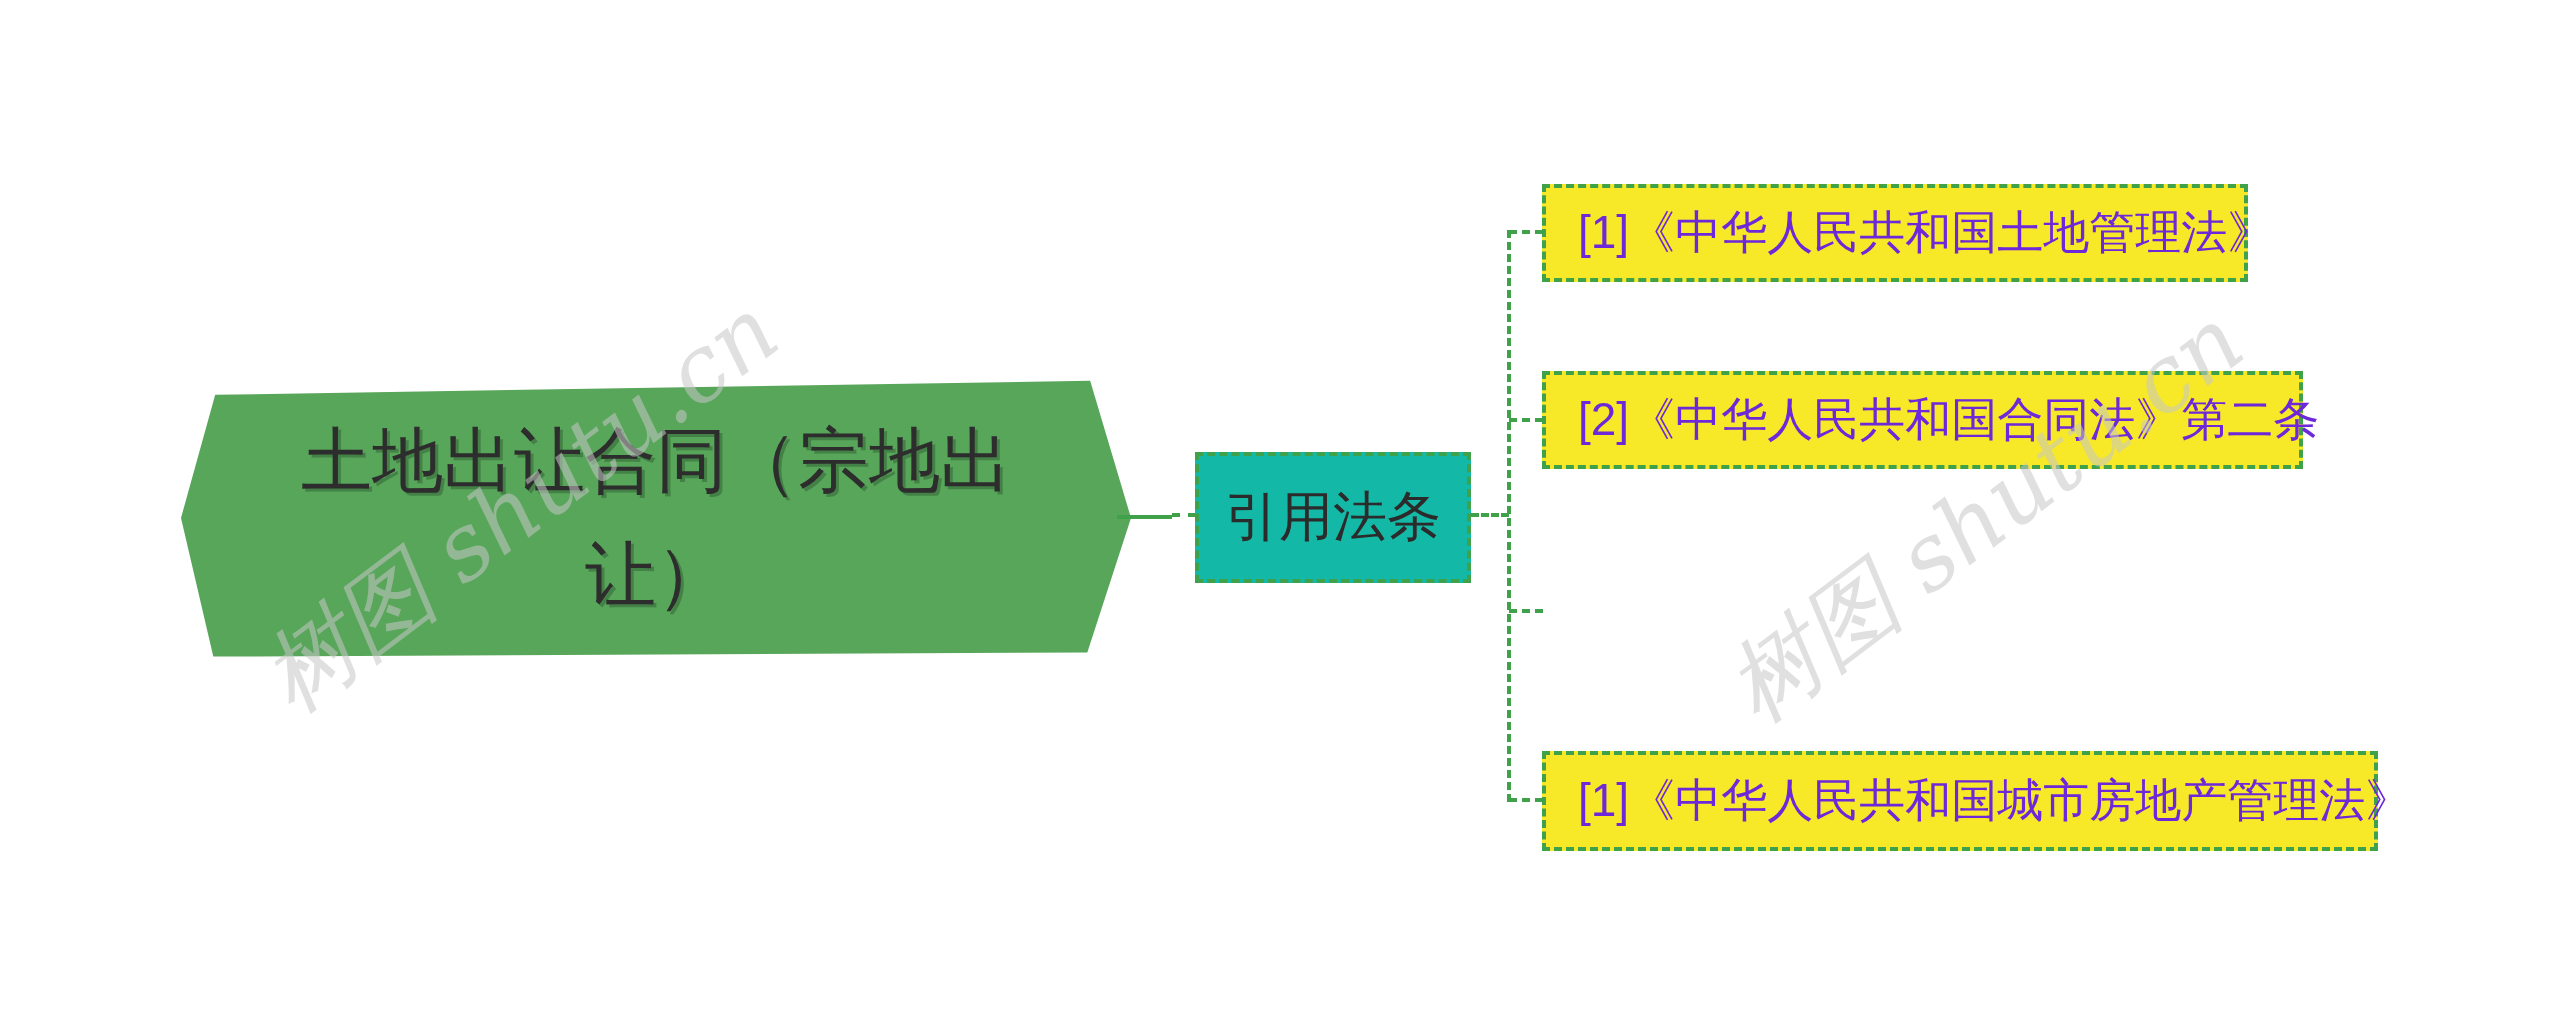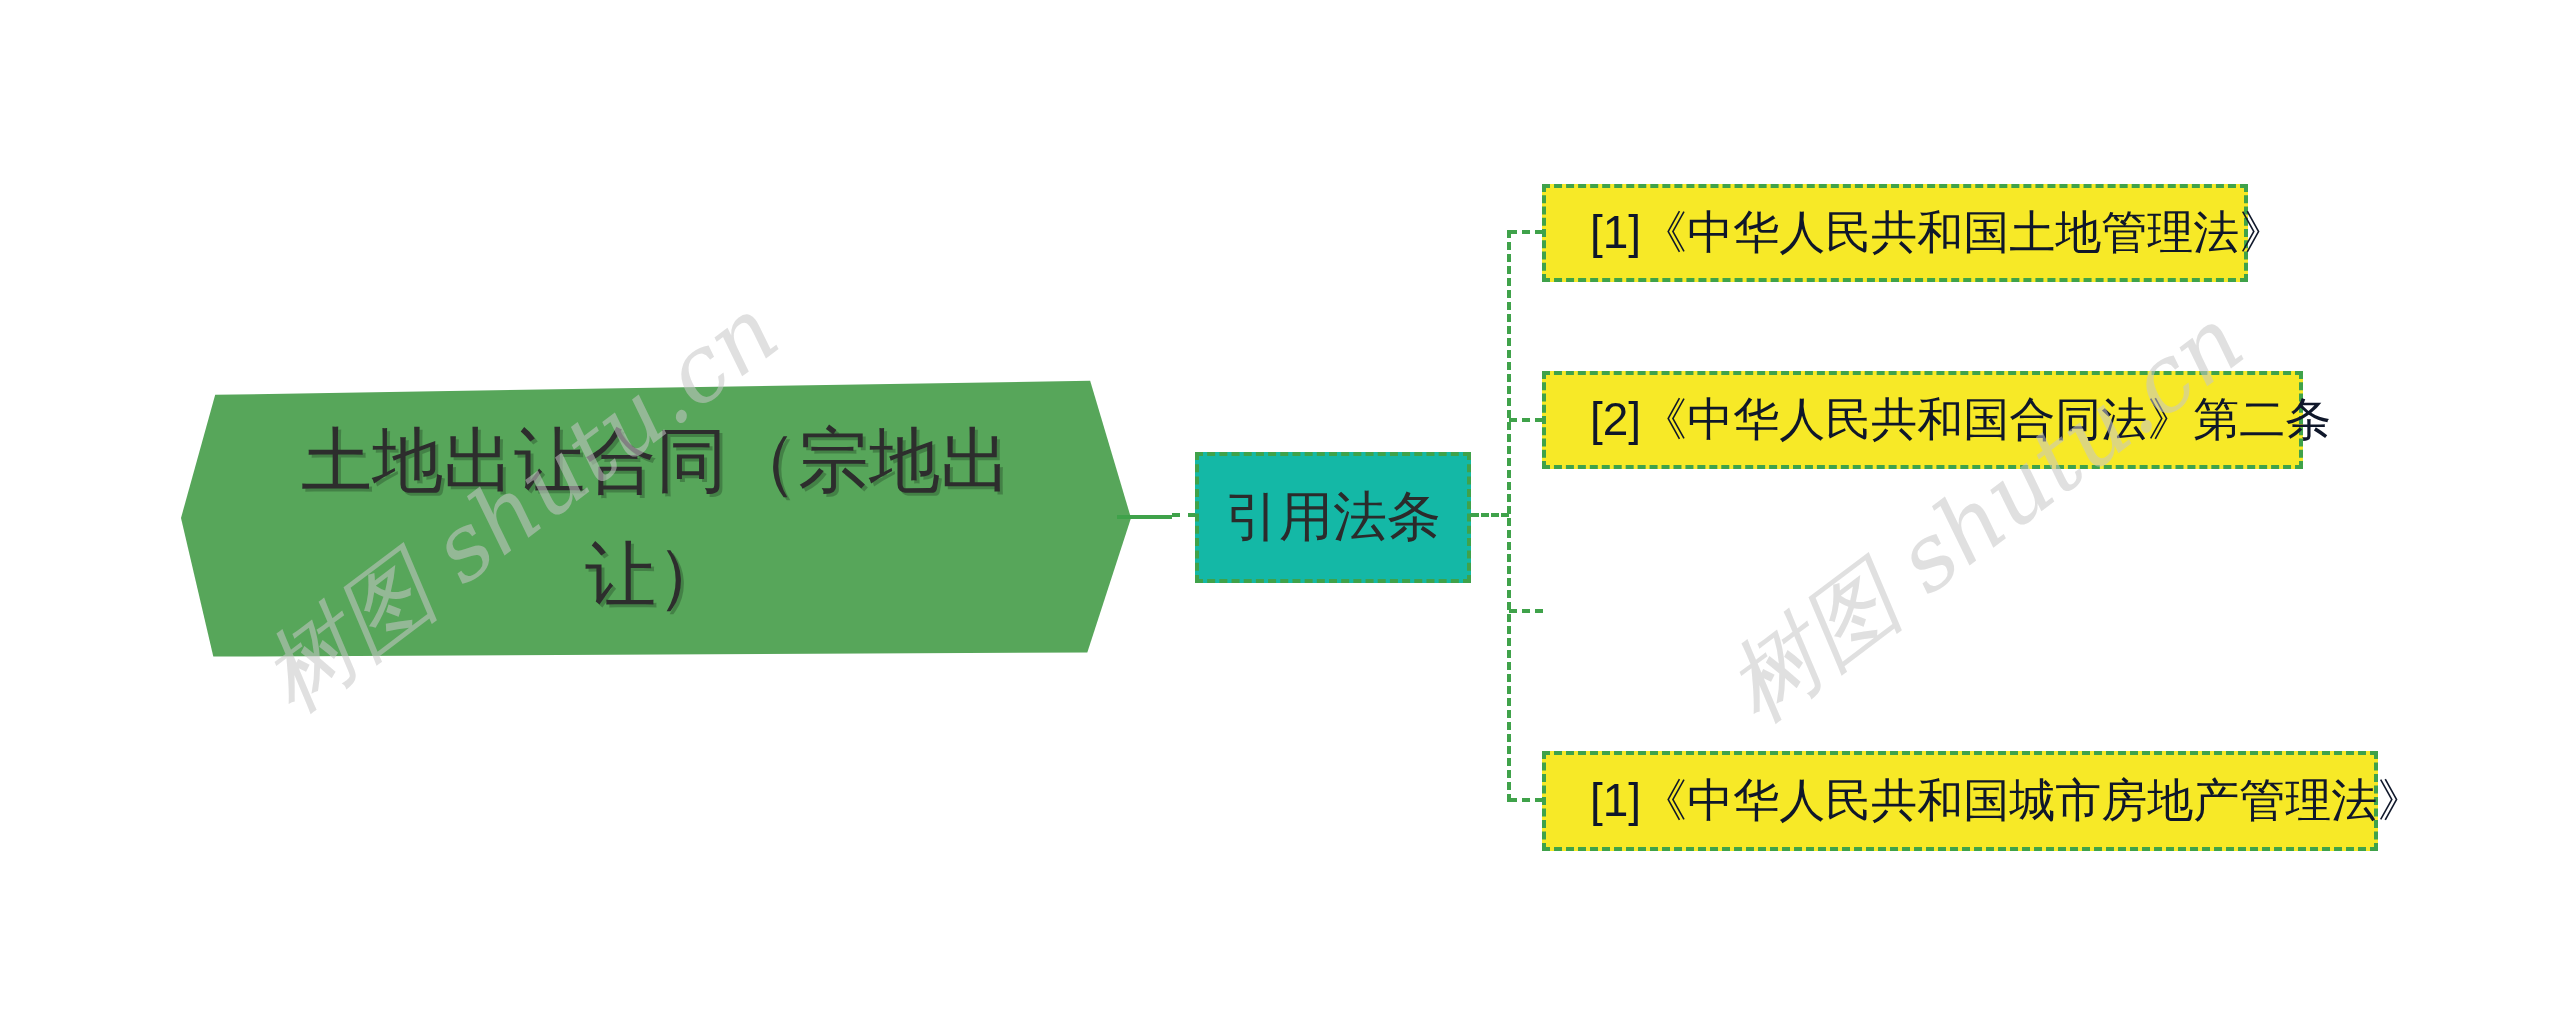--- a/index.html
+++ b/index.html
@@ -42,22 +42,22 @@
     font-size:54px;color:#2b2b2b;
   }
   
   .law-box{
     position:absolute;
     left:1542px;
     box-sizing:border-box;
     background:#F7E927;
     border:4px dashed #3FA24A;
     display:flex;align-items:center;
-    padding-left:44px;
-    font-size:46px;color:#0f172a;
+    padding-left:32px;
+    font-size:46px;color:#6d28d9;
     white-space:nowrap;
   }
   .law-1{top:184px;width:706px;height:98px;}
   .law-2{top:371px;width:761px;height:98px;text-align:center;}
   .law-3{top:562px;width:762px;height:98px;}
   .law-4{top:751px;width:836px;height:100px;}
   
   .watermark{
     position:absolute;
     z-index:20;

